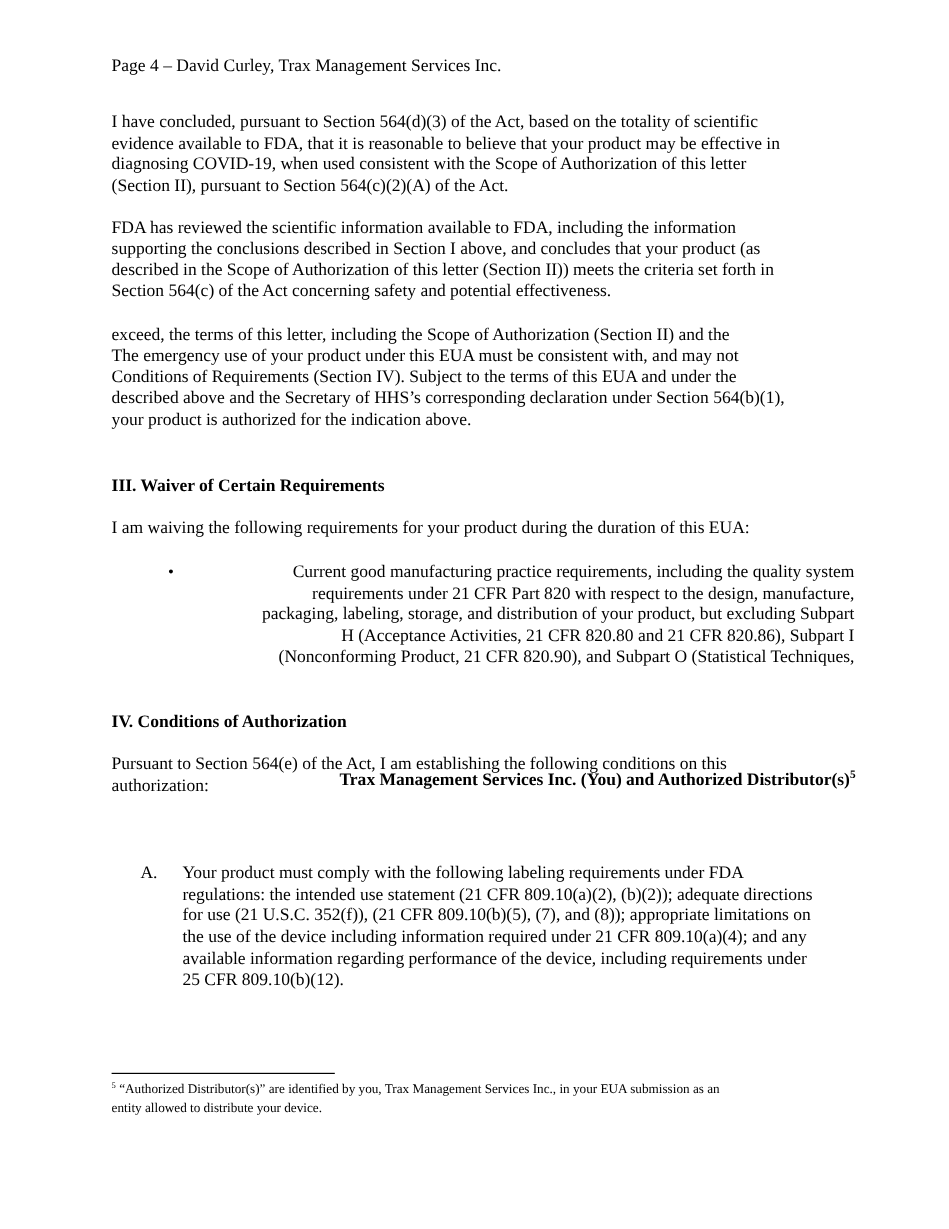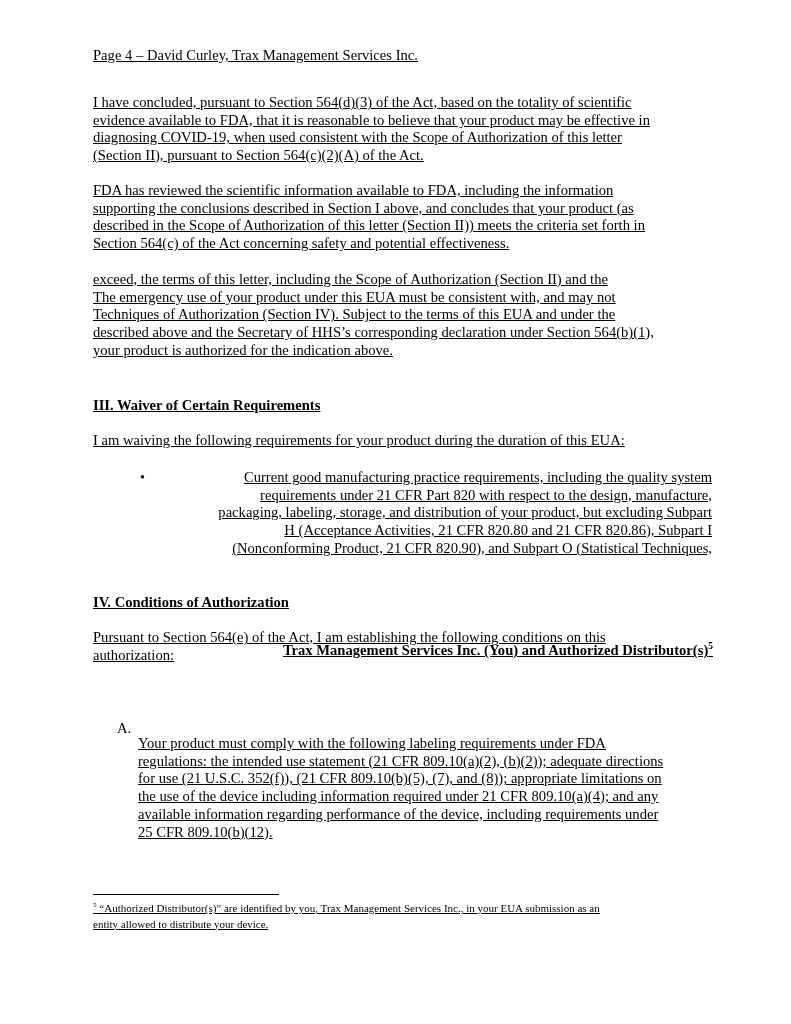--- a/index.html
+++ b/index.html
@@ -23,21 +23,21 @@
       top: 0;
       width: 791px;
       height: 1024px;
     }
     .blk {
       position: absolute;
       left: 93px;
       width: 620px;
       margin: 0;
     }
-    .line { display: block; white-space: nowrap; text-decoration: underline; }
+    .line { display: block; white-space: nowrap; }
     .bold { font-weight: bold; }
     .bullet-wrap {
       position: absolute;
       left: 140px;
       top: 469px;
       width: 570px;
     }
     .bullet-dot {
       position: absolute;
       left: 0;
@@ -57,24 +57,23 @@
       top: 720px;
       width: 600px;
     }
     .list-a-marker {
       position: absolute;
       left: 0;
       top: 0;
     }
     .list-a-text {
       position: absolute;
-      left: 21px;
+      left: 35px;
       top: 0;
       width: 575px;
-      margin-top: 15px;
     }
     .fn-rule {
       position: absolute;
       left: 93px;
       top: 894px;
       width: 186px;
       height: 0;
       border-top: 1px solid #000000;
     }
     .footnote {
@@ -110,21 +109,21 @@
   <div class="blk" style="top:182px;">
     <span class="line">FDA has reviewed the scientific information available to FDA, including the information</span>
     <span class="line">supporting the conclusions described in Section I above, and concludes that your product (as</span>
     <span class="line">described in the Scope of Authorization of this letter (Section II)) meets the criteria set forth in</span>
     <span class="line">Section 564(c) of the Act concerning safety and potential effectiveness.</span>
   </div>
 
   <div class="blk" style="top:271px;">
     <span class="line">exceed, the terms of this letter, including the Scope of Authorization (Section II) and the</span>
     <span class="line">The emergency use of your product under this EUA must be consistent with, and may not</span>
-    <span class="line">Techniques of Authorization (Section IV).  Subject to the terms of this EUA and under the</span>
+    <span class="line">Conditions of Requirements (Section IV).  Subject to the terms of this EUA and under the</span>
     <span class="line">described above and the Secretary of HHS’s corresponding declaration under Section 564(b)(1),</span>
     <span class="line">your product is authorized for the indication above.</span>
   </div>
 
   <div class="blk bold" style="top:397px;">
     <span class="line">III. Waiver of Certain Requirements</span>
   </div>
 
   <div class="blk" style="top:432px;">
     <span class="line">I am waiving the following requirements for your product during the duration of this EUA:</span>

